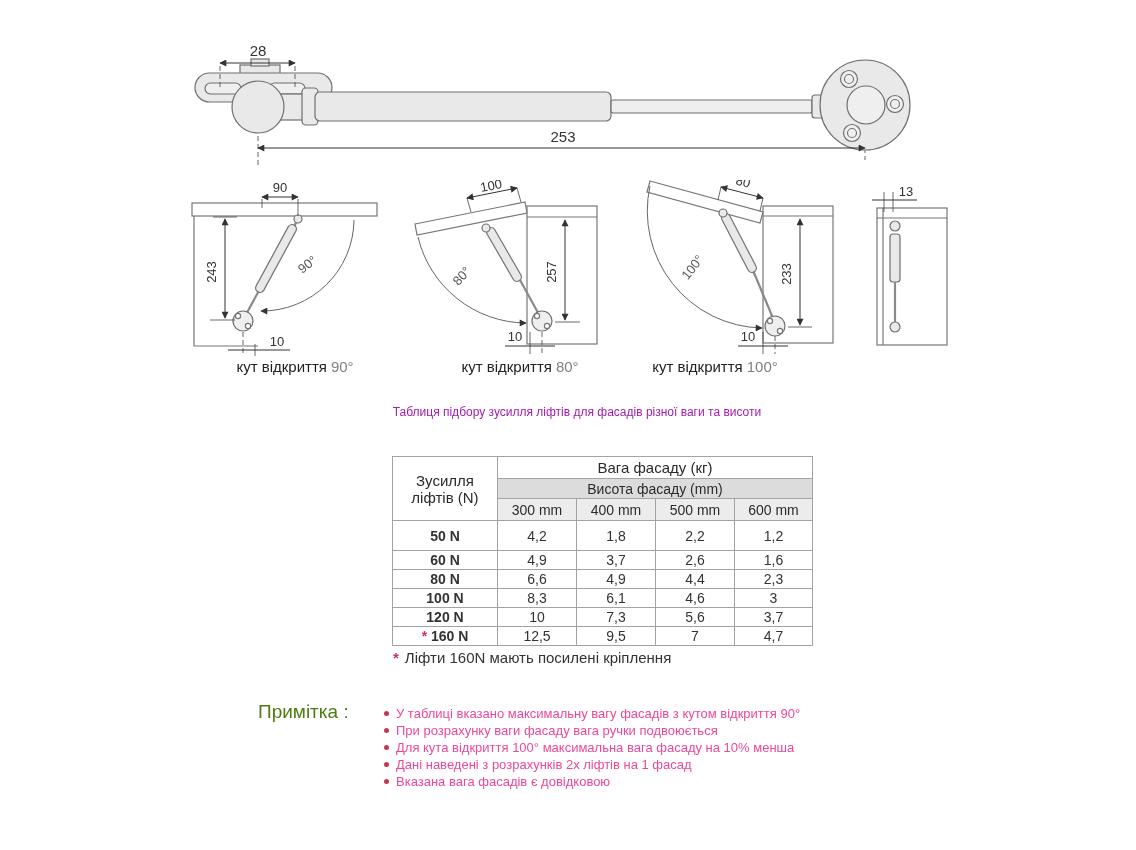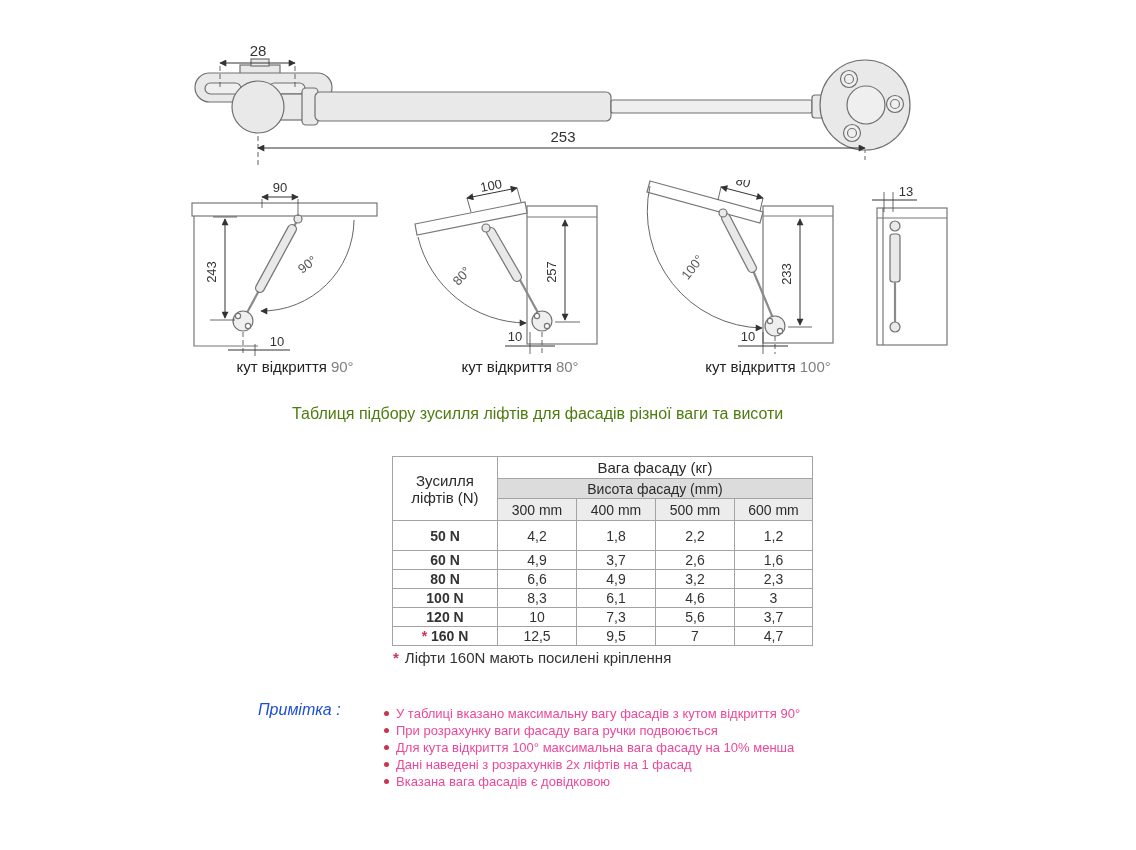--- a/index.html
+++ b/index.html
@@ -21,35 +21,35 @@
   .cyl-in{stroke:#e9e9e9;stroke-width:7.5;stroke-linecap:round;fill:none;}
   .rodline{stroke:#8a8a8a;stroke-width:2.2;fill:none;}
   .arc{stroke:#666;stroke-width:1;fill:none;}
   .dimtext{font-size:15px;}
   .dimtext-s{font-size:13px;}
   .arctext{font-size:13px;fill:#555;}
 
   .caption{width:230px;text-align:center;font-size:15px;color:#222;}
   .caption .cap-angle{color:#808080;margin-left:4px;}
 
-  .tbl-title{width:570px;font-size:16px;color:#4d7c0f;}
+  .tbl-title{width:570px;text-align:center;font-size:12px;color:#a21caf;}
 
   table.spec{border-collapse:collapse;table-layout:fixed;background:#fff;}
   table.spec td, table.spec th{border:1px solid #a3a3a3;text-align:center;vertical-align:middle;padding:0;}
   table.spec th{font-weight:normal;font-size:15px;color:#2b2b2b;}
   table.spec td{font-size:14px;color:#333;}
   .hdr-height{background:#dcdcdc;font-size:14px !important;}
   .hdr-col{background:#ececec;font-size:14px !important;}
   .force-cell{font-weight:bold;font-size:14px;}
   .mark{color:#cc3355;font-weight:bold;}
 
   .footnote{font-size:15px;color:#333;}
   .footnote .mark{margin-right:6px;}
 
-  .notes-label{font-size:16px;color:#1d4ed8;font-style:italic;}
+  .notes-label{font-size:19px;color:#4d7c0f;}
   ul.notes{list-style:none;margin:0;padding:0;font-size:13px;color:#ec4899;}
   ul.notes li{position:relative;padding-left:13px;line-height:17px;}
   ul.notes li::before{content:"";position:absolute;left:1px;top:6px;width:5px;height:5px;border-radius:50%;background:#c4374f;}
 </style>
 </head>
 <body>
 
 <svg class="abs" style="left:185px;top:32px;" width="740" height="135" viewBox="0 0 740 135">
   <defs>
     <marker id="t-a" viewBox="0 0 10 10" refX="9" refY="5" markerWidth="9" markerHeight="7" orient="auto-start-reverse">
@@ -218,21 +218,21 @@
     <line class="dim" x1="170" y1="39" x2="170" y2="145" marker-start="url(#c-a)" marker-end="url(#c-a)"></line>
     <text class="dimtext-s" x="161" y="94" text-anchor="middle" transform="rotate(-90 161 94)">233</text>
   </g>
   <g>
     <line class="ext" x1="133" y1="152" x2="133" y2="174"></line>
     <line class="dash" x1="145" y1="156" x2="145" y2="174"></line>
     <line class="dim" x1="108" y1="166" x2="158" y2="166"></line>
     <text class="dimtext-s" x="118" y="161" text-anchor="middle">10</text>
   </g>
 </svg>
-<div class="abs caption" style="left:653px;top:358px;">
+<div class="abs caption" style="left:600px;top:358px;">
   <span>кут відкриття</span><span class="cap-angle">100°</span>
 </div>
 
 <svg class="abs" style="left:862px;top:182px;" width="100" height="170" viewBox="0 0 100 170">
   <rect class="outline" x="15" y="26" width="70" height="137"></rect>
   <line class="thin" x1="15" y1="36" x2="85" y2="36"></line>
   <line class="thin" x1="21" y1="26" x2="21" y2="163"></line>
   <g>
     <circle class="part" cx="33" cy="44" r="5"></circle>
     <rect class="part" x="28" y="52" width="10" height="48" rx="3"></rect>
@@ -282,21 +282,21 @@
     <td class="force-cell">60 N</td>
     <td>4,9</td>
     <td>3,7</td>
     <td>2,6</td>
     <td>1,6</td>
   </tr>
   <tr style="height:19px;">
     <td class="force-cell">80 N</td>
     <td>6,6</td>
     <td>4,9</td>
-    <td>3,2</td>
+    <td>4,4</td>
     <td>2,3</td>
   </tr>
   <tr style="height:19px;">
     <td class="force-cell">100 N</td>
     <td>8,3</td>
     <td>6,1</td>
     <td>4,6</td>
     <td>3</td>
   </tr>
   <tr style="height:19px;">

